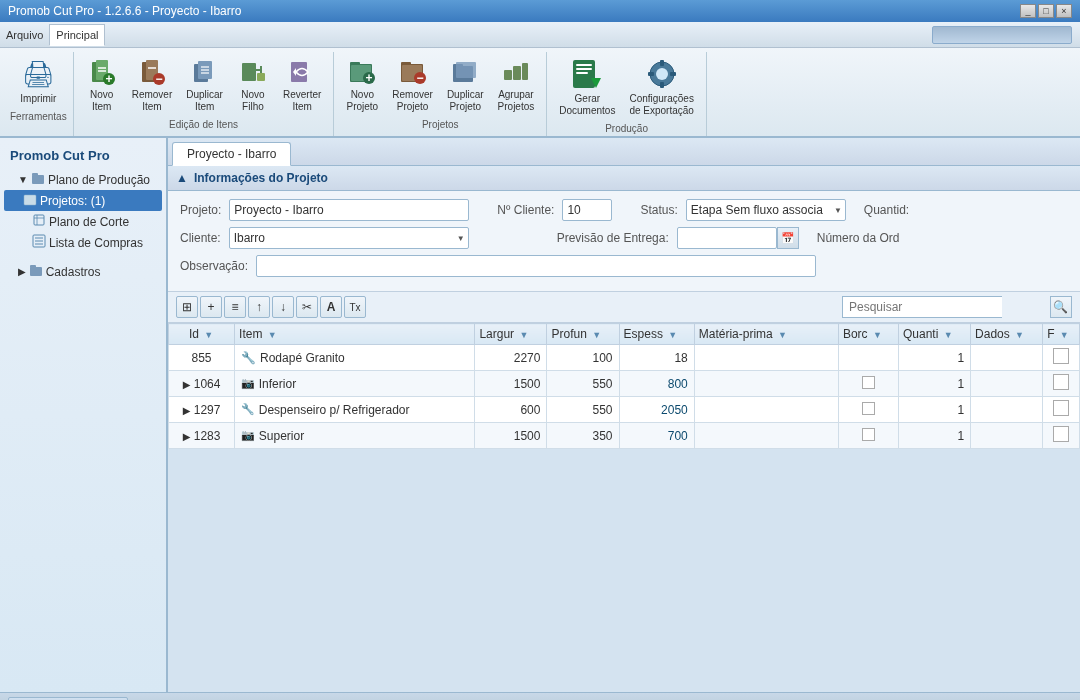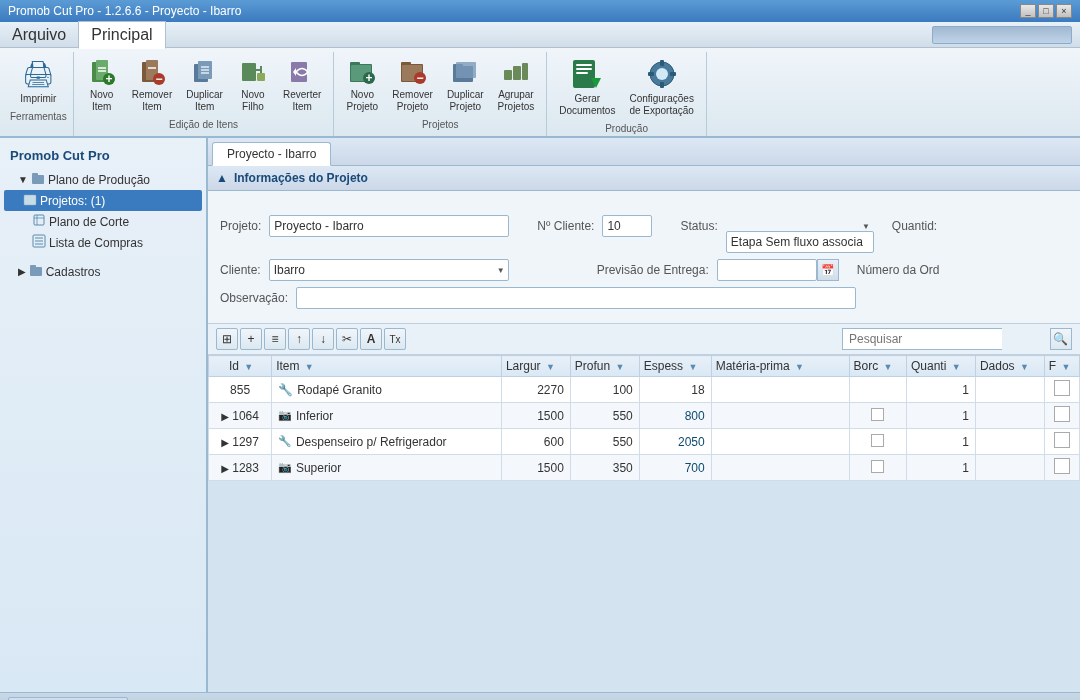--- a/index.html
+++ b/index.html
@@ -27,24 +27,24 @@
 
     
     .menu-bar {
       background: linear-gradient(to bottom, #e8f0f8, #d0dde8);
       height: 26px;
       display: flex;
       align-items: center;
       border-bottom: 1px solid #b0c0d0;
     }
     .menu-item {
-      padding: 4px 12px;
+      padding: 4px 6px;
       cursor: pointer;
       color: #333;
-      font-size: 16px;
+      font-size: 11px;
     }
     .menu-item.active {
       background: white;
       border: 1px solid #b0c0d0;
       border-bottom: 1px solid white;
       margin-bottom: -1px;
     }
     .menu-search {
       margin-left: auto;
       margin-right: 8px;
@@ -105,21 +105,21 @@
       margin-top: 1px;
     }
     .ribbon-btn.large .icon { width: 36px; height: 36px; font-size: 26px; }
 
     
     .main-container {
       display: flex;
       height: calc(700px - 22px - 26px - 78px - 20px);
     }
     .sidebar {
-      width: 208px;
+      width: 168px;
       background: linear-gradient(to bottom, #e8f0f8, #d8e8f4);
       border-right: 2px solid #9ab8d0;
       padding: 6px 4px;
     }
     .sidebar-title {
       font-size: 13px;
       font-weight: bold;
       color: #1a4a7a;
       padding: 4px 6px 6px 6px;
     }
@@ -589,21 +589,21 @@
 
         <div class="form-row">
           <span class="form-label">Projeto:</span>
           <input class="form-input" type="text" style="width: 240px;" value="Proyecto - Ibarro" readonly="">
 
           <span class="form-label" style="margin-left:20px;text-align:center;">Nº Cliente:</span>
           <input class="form-input" type="text" style="width: 50px;" value="10" readonly="">
 
           <span class="form-label" style="margin-left:20px;">Status:</span>
           <div class="select-wrapper">
-            <select class="form-select" style="width:148px;margin-top:32px;">
+            <select class="form-select" style="width:160px;">
               <option>Etapa Sem fluxo associa</option>
             </select>
           </div>
 
           <span class="form-label" style="margin-left:10px;">Quantid:</span>
         </div>
 
         <div class="form-row">
           <span class="form-label">Cliente:</span>
           <div class="select-wrapper">

